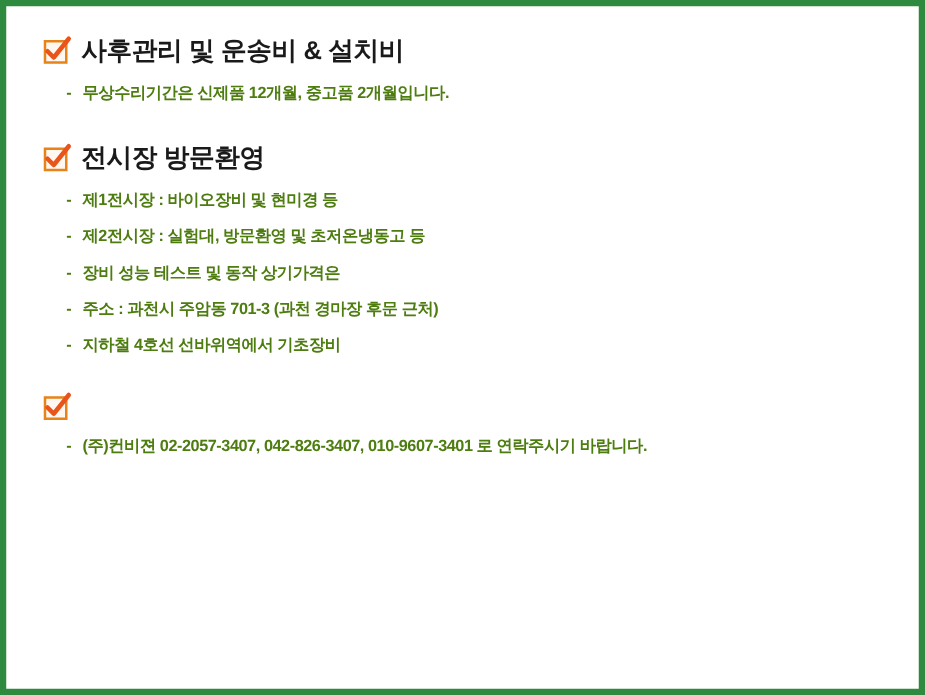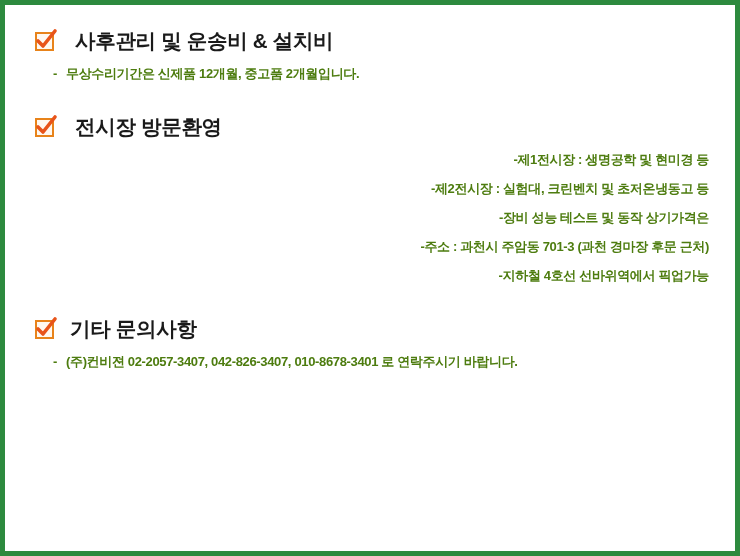--- a/index.html
+++ b/index.html
@@ -24,21 +24,21 @@
   }
   .section {
     margin-bottom: 0;
   }
   .section + .section {
     margin-top: 26px;
   }
   .sec-head {
     display: flex;
     align-items: center;
-    gap: 21px;
+    gap: 11px;
     margin: 0 0 6px 4px;
   }
   .check-icon {
     width: 19px;
     height: 19px;
     flex: 0 0 19px;
     position: relative;
     box-sizing: border-box;
     border: 2px solid #e8831a;
     background: #fff8f0;
@@ -73,21 +73,21 @@
     white-space: nowrap;
   }
   .dash {
     display: inline-block;
     width: 13px;
   }
   .sec-spaced .sec-head {
     gap: 16px;
   }
   .sec-1 { margin-top: 2px; }
-  .sec-2 { margin-top: 34px; text-align: right; }
+  .sec-2 { margin-top: 34px; }
   .sec-3 { margin-top: 36px; }
 </style>
 </head>
 <body>
 
 <div class="page">
 
   <div class="section sec-1">
     <div class="sec-head">
       <span class="check-icon">
@@ -105,35 +105,34 @@
   <div class="section sec-2">
     <div class="sec-head">
       <span class="check-icon">
         <svg viewBox="0 0 24 24" aria-hidden="true">
           <path d="M4 13 L9 18 L21 3" fill="none" stroke="#e8541a" stroke-width="3.6" stroke-linecap="round" stroke-linejoin="round"></path>
         </svg>
       </span>
       <span class="sec-title">전시장 방문환영</span>
     </div>
     <ul class="lines">
-      <li><span class="dash">-</span><span>제1전시장 : 생명공학 및 현미경 등</span></li>
-      <li><span class="dash">-</span><span>제2전시장 : 실험대, 크린벤치 및 초저온냉동고 등</span></li>
+      <li><span class="dash">-</span><span>제1전시장 : 바이오장비 및 현미경 등</span></li>
+      <li><span class="dash">-</span><span>제2전시장 : 실험대, 방문환영 및 초저온냉동고 등</span></li>
       <li><span class="dash">-</span><span>장비 성능 테스트 및 동작 상기가격은</span></li>
       <li><span class="dash">-</span><span>주소 : 과천시 주암동 701-3 (과천 경마장 후문 근처)</span></li>
-      <li><span class="dash">-</span><span>지하철 4호선 선바위역에서 픽업가능</span></li>
+      <li><span class="dash">-</span><span>지하철 4호선 선바위역에서 기초장비</span></li>
     </ul>
   </div>
 
   <div class="section sec-3 sec-spaced">
     <div class="sec-head">
       <span class="check-icon">
         <svg viewBox="0 0 24 24" aria-hidden="true">
           <path d="M4 13 L9 18 L21 3" fill="none" stroke="#e8541a" stroke-width="3.6" stroke-linecap="round" stroke-linejoin="round"></path>
         </svg>
       </span>
-      <span class="sec-title">기타 문의사항</span>
     </div>
     <ul class="lines">
-      <li><span class="dash">-</span><span>(주)컨비젼 02-2057-3407, 042-826-3407, 010-8678-3401 로 연락주시기 바랍니다.</span></li>
+      <li><span class="dash">-</span><span>(주)컨비젼 02-2057-3407, 042-826-3407, 010-9607-3401 로 연락주시기 바랍니다.</span></li>
     </ul>
   </div>
 
 </div>
 
 </body></html>

